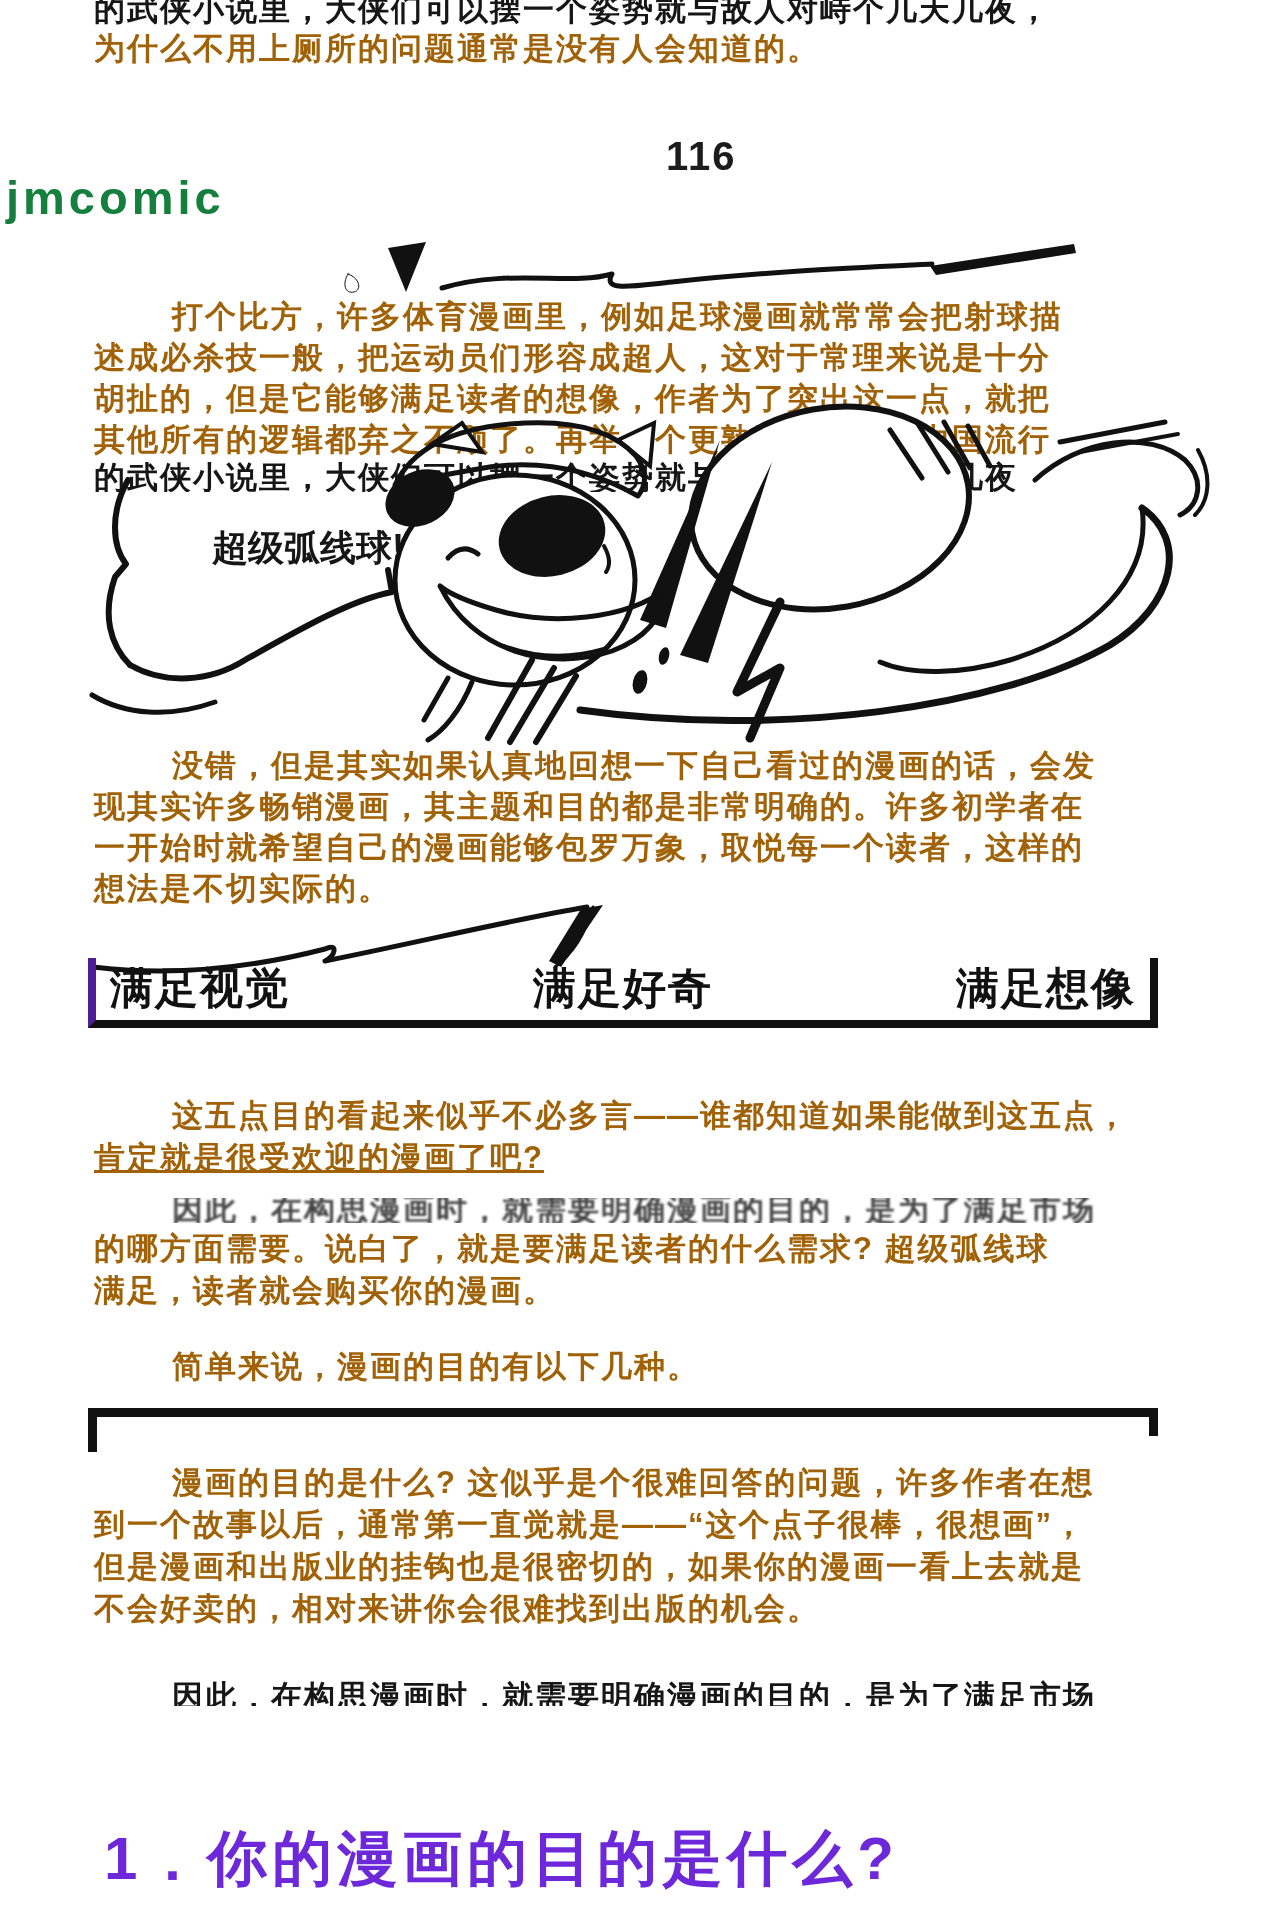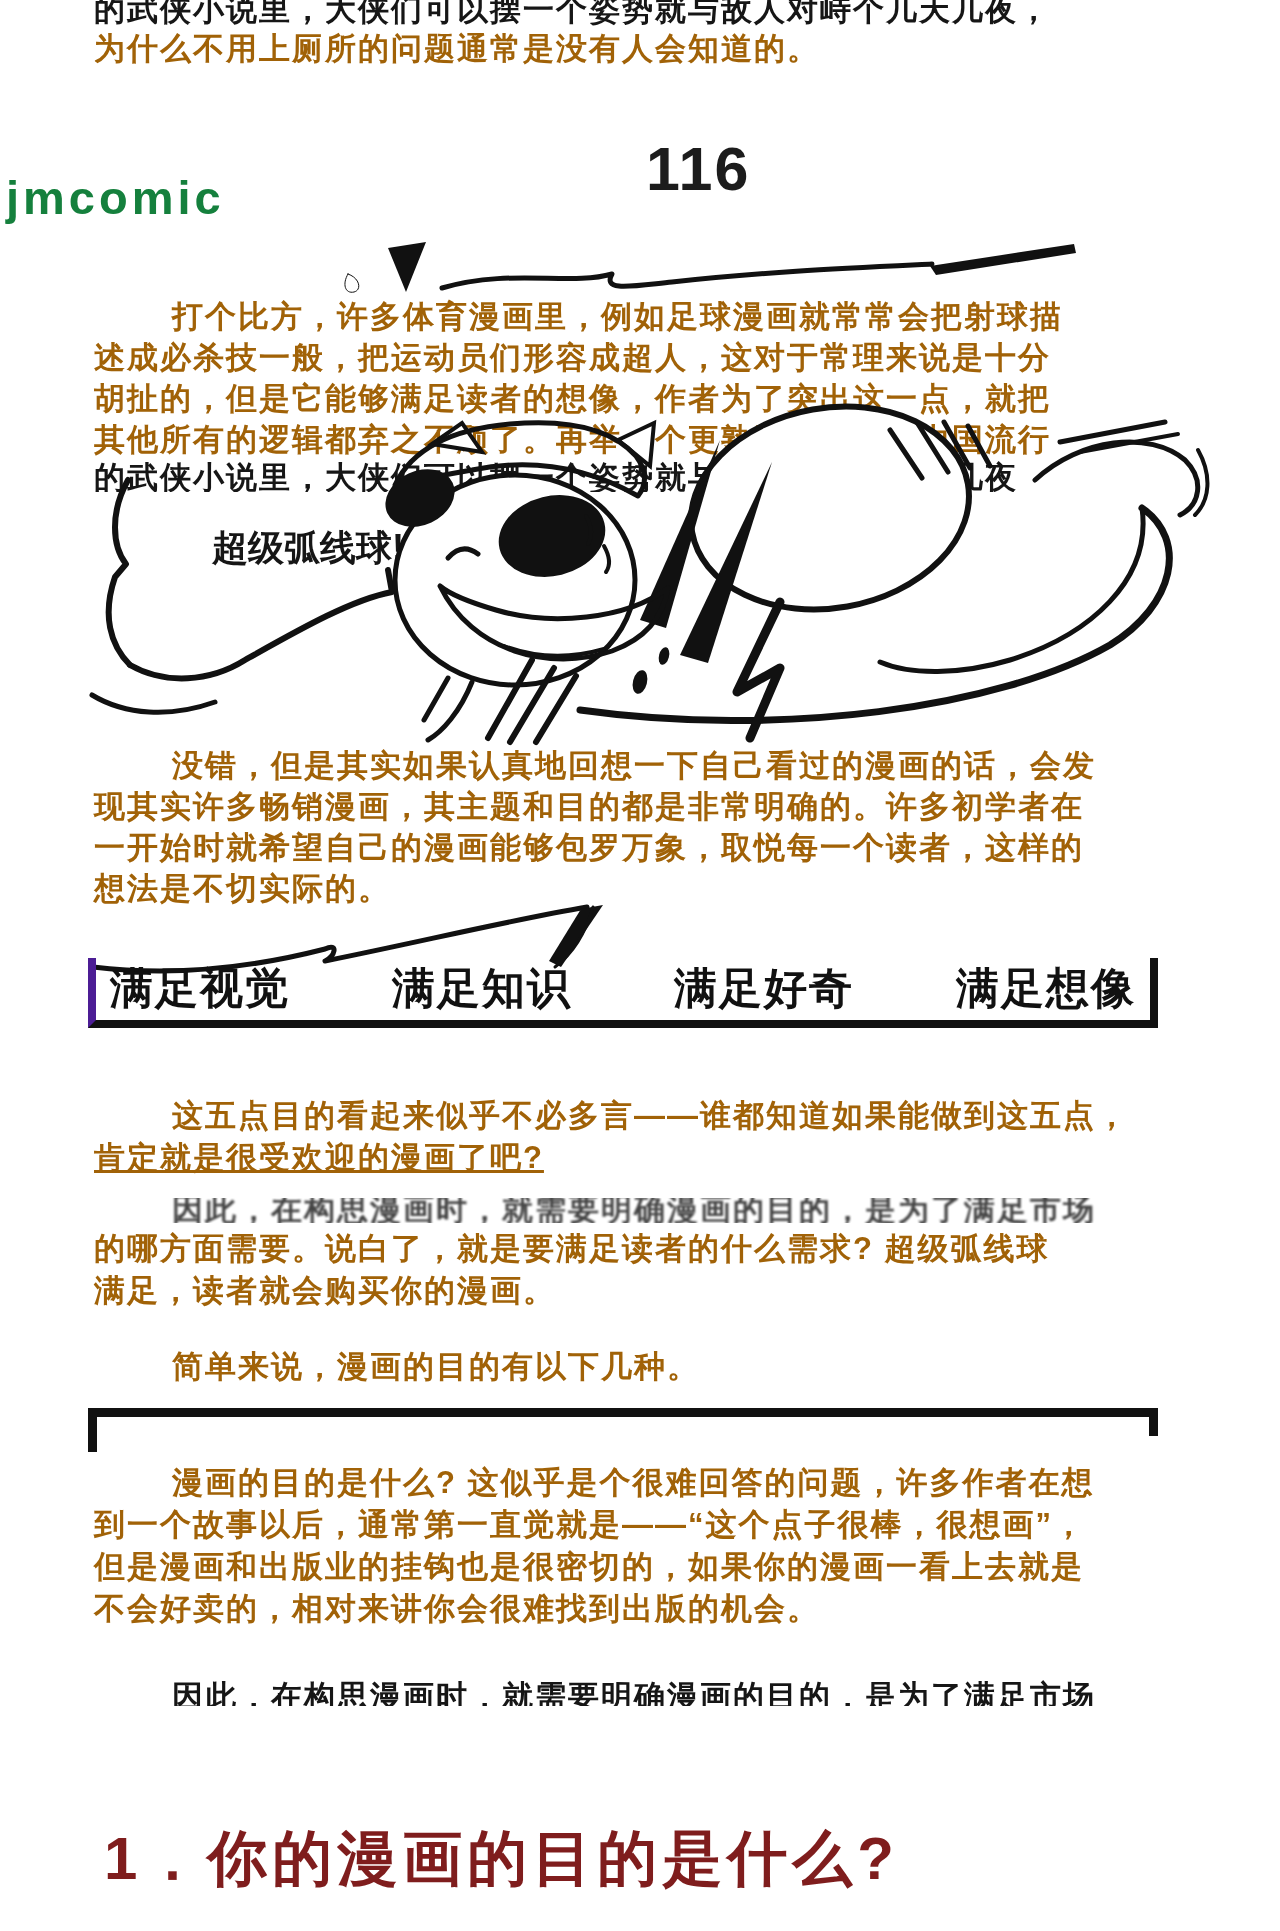--- a/index.html
+++ b/index.html
@@ -17,38 +17,38 @@
   }
   .ind{padding-left:78px;}
   
   .clip{position:absolute;left:94px;overflow:hidden;}
   .clip>span{
     display:block;white-space:nowrap;
     font-size:31px;font-weight:700;letter-spacing:2px;line-height:44px;color:#161616;
   }
   .clip.blurred>span{filter:blur(0.8px);opacity:.8;}
   .page-number{
-    position:absolute;left:646px;top:134px;
-    font-size:61px;font-weight:600;letter-spacing:2px;color:#1c1c1c;
+    position:absolute;left:666px;top:134px;
+    font-size:40px;font-weight:600;letter-spacing:2px;color:#1c1c1c;
   }
   .watermark{
     position:absolute;left:6px;top:170px;
     font-size:47px;font-weight:700;letter-spacing:4px;color:#15803d;
   }
   .goals-box{
     position:absolute;left:88px;top:958px;width:1070px;height:70px;
     border-left:8px solid #4c1d95;border-right:8px solid #111;border-bottom:8px solid #111;
     box-sizing:border-box;display:flex;align-items:center;justify-content:space-between;
     padding:0 14px;
   }
   .goals-box span{font-size:43px;font-weight:800;letter-spacing:2px;white-space:nowrap;color:#111;}
   .rule{position:absolute;background:#111;}
   .heading{
     position:absolute;left:104px;top:1819px;white-space:nowrap;
-    font-size:60px;font-weight:800;letter-spacing:5px;color:#7f1d1d;
+    font-size:60px;font-weight:800;letter-spacing:5px;color:#6d28d9;
   }
   svg{position:absolute;overflow:visible;pointer-events:none;}
   svg path,svg line,svg polyline{stroke:#111;stroke-linecap:round;stroke-linejoin:round;fill:none;}
   svg text{font-family:"Liberation Sans","DejaVu Sans",sans-serif;}
 </style>
 </head>
 <body>
 
 <div class="page">
 
@@ -140,21 +140,20 @@
   </div>
 
   <svg style="left:85px;top:903px;" width="575" height="75" viewBox="0 0 575 75">
     <path d="M8,64 C90,74 170,64 240,46 C254,39 250,54 240,58 C330,40 430,16 502,4" stroke-width="5"></path>
     <polygon points="496,6 518,2 476,64 464,58" fill="#111" stroke="none"></polygon>
     <path d="M508,4 C500,32 486,52 470,64" stroke-width="3"></path>
   </svg>
 
   <div class="goals-box">
     <span>满足视觉</span>
-    <span>满足知识</span>
     <span>满足好奇</span>
     <span>满足想像</span>
   </div>
 
   <div>
     <div class="t ind" style="top:1095px;">这五点目的看起来似乎不必多言——谁都知道如果能做到这五点，</div>
     <div class="t" style="top:1137px;text-decoration:underline;">肯定就是很受欢迎的漫画了吧?</div>
   </div>
 
   <div class="clip blurred" style="top:1198px;height:25px;">

